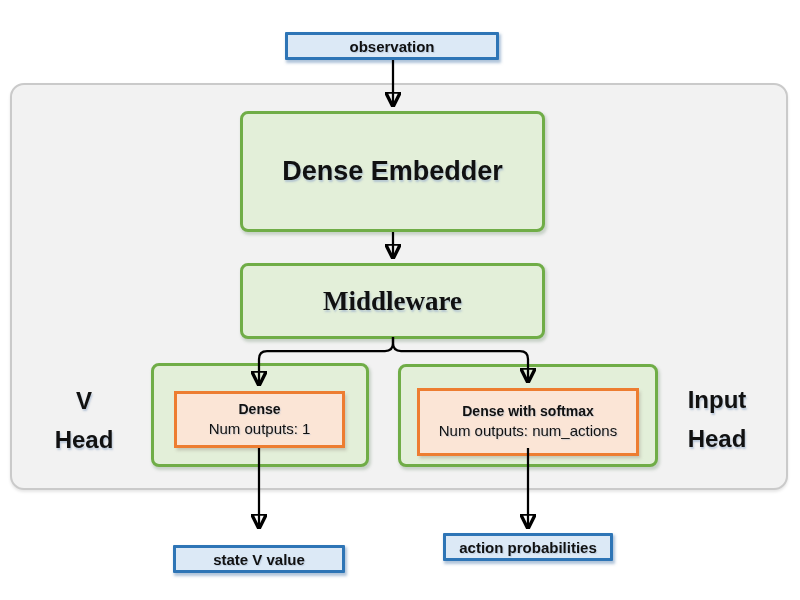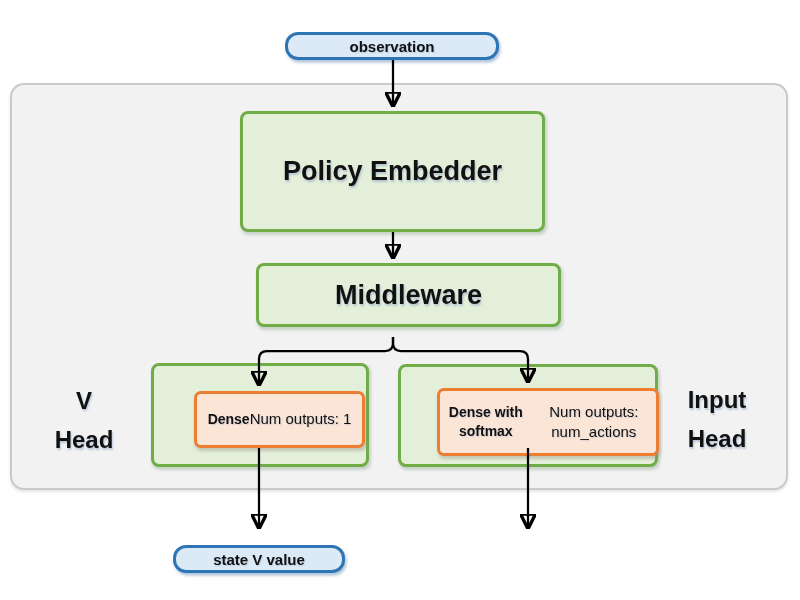--- a/index.html
+++ b/index.html
@@ -20,56 +20,55 @@
     position:absolute;left:10px;top:83px;width:778px;height:407px;
     background:var(--container-fill);
     border:2px solid var(--container-border);
     border-radius:14px;
     box-shadow:0 2px 3px rgba(0,0,0,0.10);
   }
 
   .blue-box{
     background:var(--blue-fill);
     border:3px solid var(--blue-border);
-    border-radius:13px;
+    border-radius:1px;
     font-weight:bold;font-size:15px;
     box-shadow:1.5px 2.5px 3px rgba(110,145,185,0.55);
     text-shadow:1px 1px 1px rgba(165,185,210,0.6);
   }
   .green-box{
     background:var(--green-fill);
     border:3px solid var(--green-border);
     border-radius:8px;
     box-shadow:1.5px 2.5px 3px rgba(120,150,120,0.35);
   }
   .big-label{
     font-weight:bold;font-size:27px;
     text-shadow:1px 2px 2px rgba(160,180,205,0.7);
   }
   .orange-box{
     background:var(--orange-fill);
     border:3px solid var(--orange-border);
-    border-radius:7px;
-    flex-direction:row;line-height:1.35;
+    border-radius:0;
+    flex-direction:column;line-height:1.35;
     box-shadow:1.5px 2.5px 3px rgba(150,140,130,0.4);
     text-shadow:1px 1px 1px rgba(175,190,210,0.55);
-    margin-left:20px;
   }
   .orange-box .ttl{font-weight:bold;font-size:14px;}
   .orange-box .sub{font-size:15px;}
 
   .head-label{
     position:absolute;width:120px;text-align:center;
     font-weight:bold;font-size:24px;line-height:39px;color:#111;
     text-shadow:1px 2px 2px rgba(160,180,205,0.7);
   }
 
   #observation{left:285px;top:32px;width:214px;height:28px;}
   #input-embedder{left:240px;top:111px;width:305px;height:121px;}
-  #middleware{left:256px;top:263px;width:305px;height:64px;}
+  #middleware{left:240px;top:263px;width:305px;height:76px;font-family:Liberation Serif, serif;}
   #v-head-box{left:151px;top:363px;width:218px;height:104px;}
   #policy-head-box{left:398px;top:364px;width:260px;height:103px;}
   #v-dense{left:174px;top:391px;width:171px;height:57px;}
   #policy-dense{left:417px;top:388px;width:222px;height:68px;}
   #v-head-label{left:24px;top:381px;}
   #policy-head-label{left:657px;top:380px;}
   #state-v-value{left:173px;top:545px;width:172px;height:28px;}
   #action-probabilities{left:443px;top:533px;width:170px;height:28px;}
 
   svg.connectors{position:absolute;left:0;top:0;pointer-events:none;}
@@ -77,21 +76,21 @@
 </style>
 </head>
 <body>
 
 <div class="canvas">
 
   <div class="container-box"></div>
 
   <div id="observation" class="node blue-box">observation</div>
 
-  <div id="input-embedder" class="node green-box big-label">Policy Embedder</div>
+  <div id="input-embedder" class="node green-box big-label">Dense Embedder</div>
 
   <div id="middleware" class="node green-box big-label">Middleware</div>
 
   <div id="v-head-box" class="node green-box"></div>
 
   <div id="policy-head-box" class="node green-box"></div>
 
   <div id="v-dense" class="node orange-box">
     <span class="ttl">Dense</span>
     <span class="sub">Num outputs: 1</span>
@@ -107,20 +106,21 @@
     <div>Head</div>
   </div>
 
   <div id="policy-head-label" class="head-label">
     <div>Input</div>
     <div>Head</div>
   </div>
 
   <div id="state-v-value" class="node blue-box">state V value</div>
 
+  <div id="action-probabilities" class="node blue-box">action probabilities</div>
 
   <svg class="connectors" width="800" height="600" viewBox="0 0 800 600">
     <defs>
       <marker id="arr" viewBox="0 0 10 10" refX="10" refY="5" markerWidth="15" markerHeight="16" markerUnits="userSpaceOnUse" orient="auto">
         <path d="M0,0 L10,5 L0,10 Z" fill="#000" stroke="none"></path>
       </marker>
     </defs>
     <path d="M393,60 L393,107" marker-end="url(#arr)"></path>
     <path d="M393,232 L393,259" marker-end="url(#arr)"></path>
     <path d="M393,337 L393,343 Q393,351 385,351 L267,351 Q259,351 259,359 L259,386" marker-end="url(#arr)"></path>

